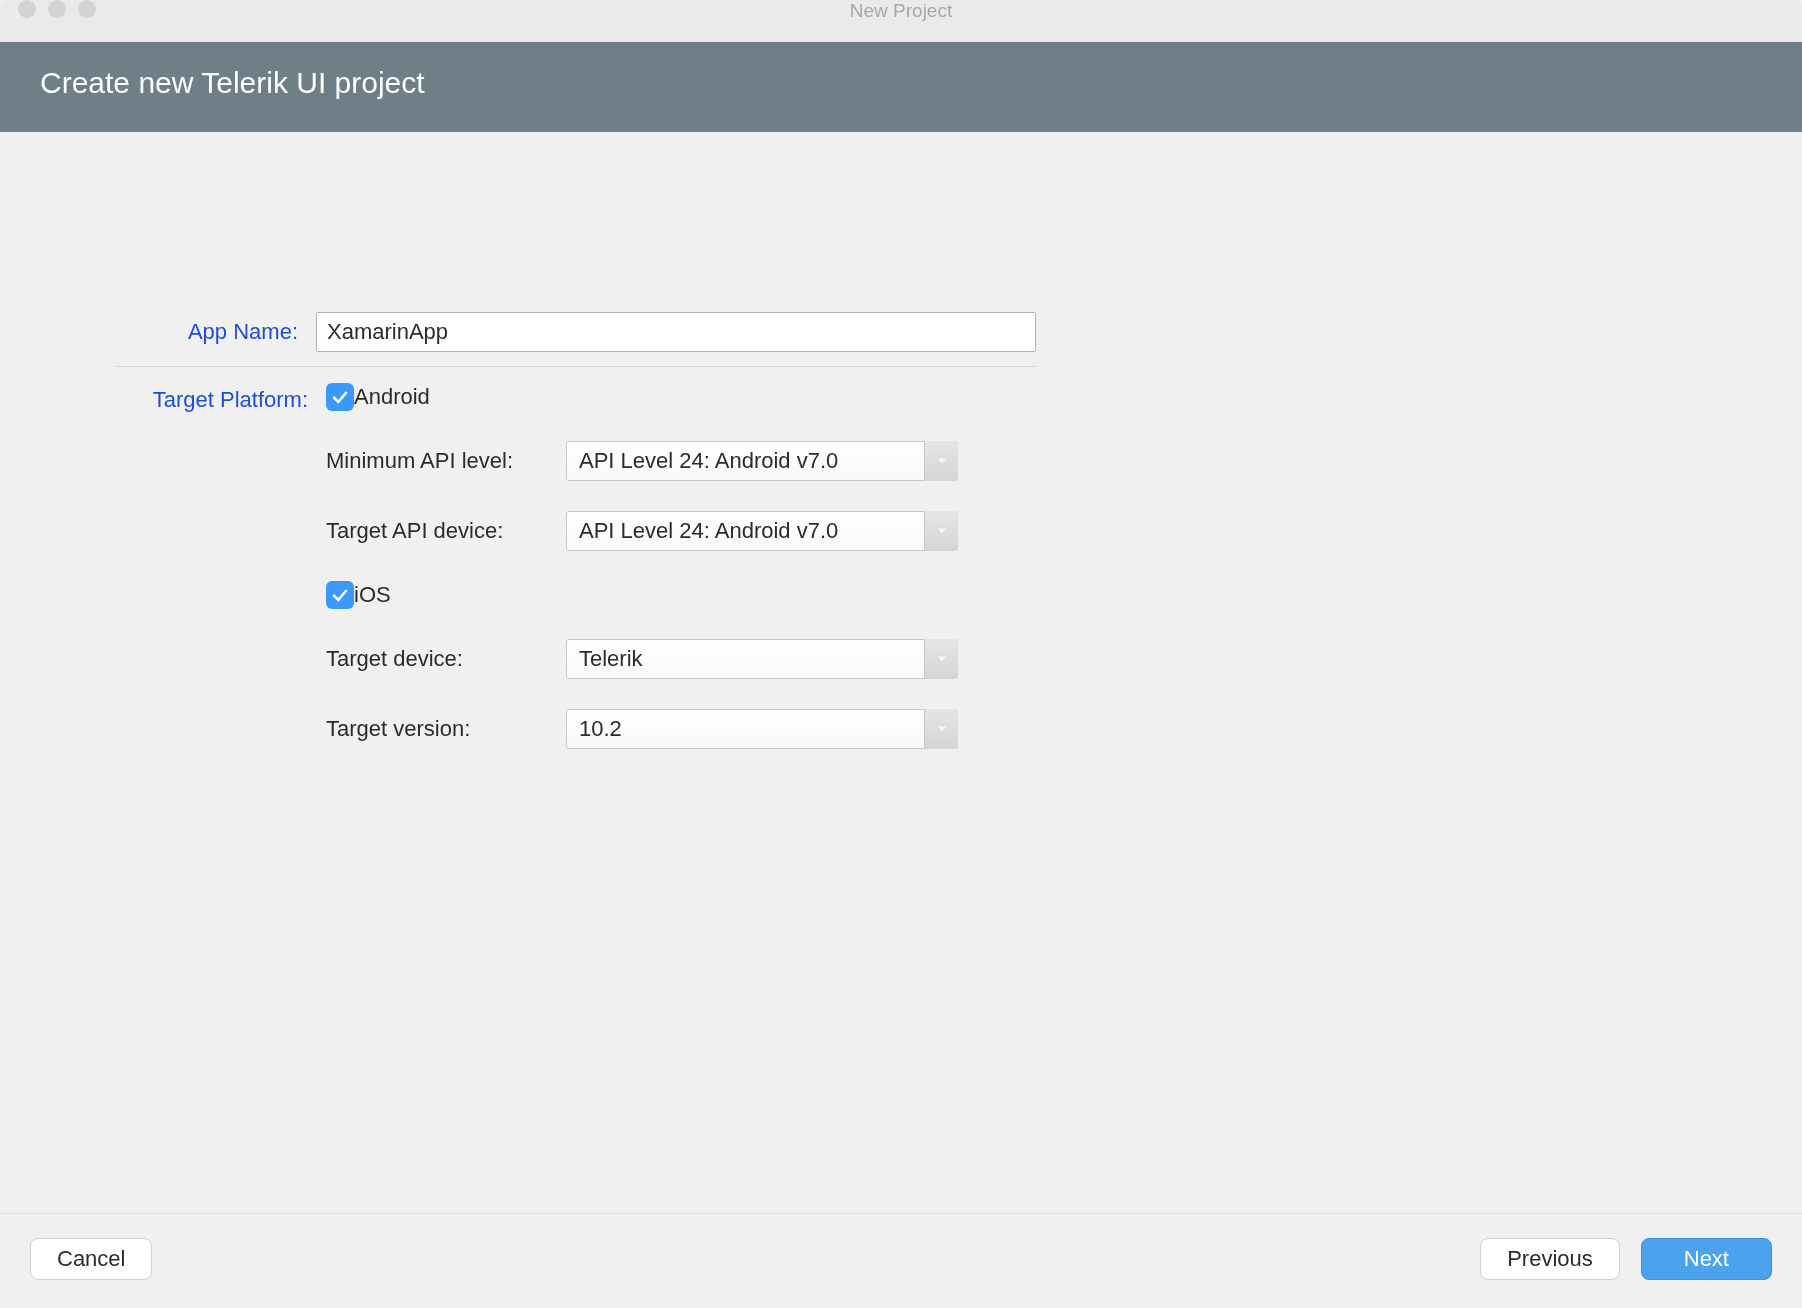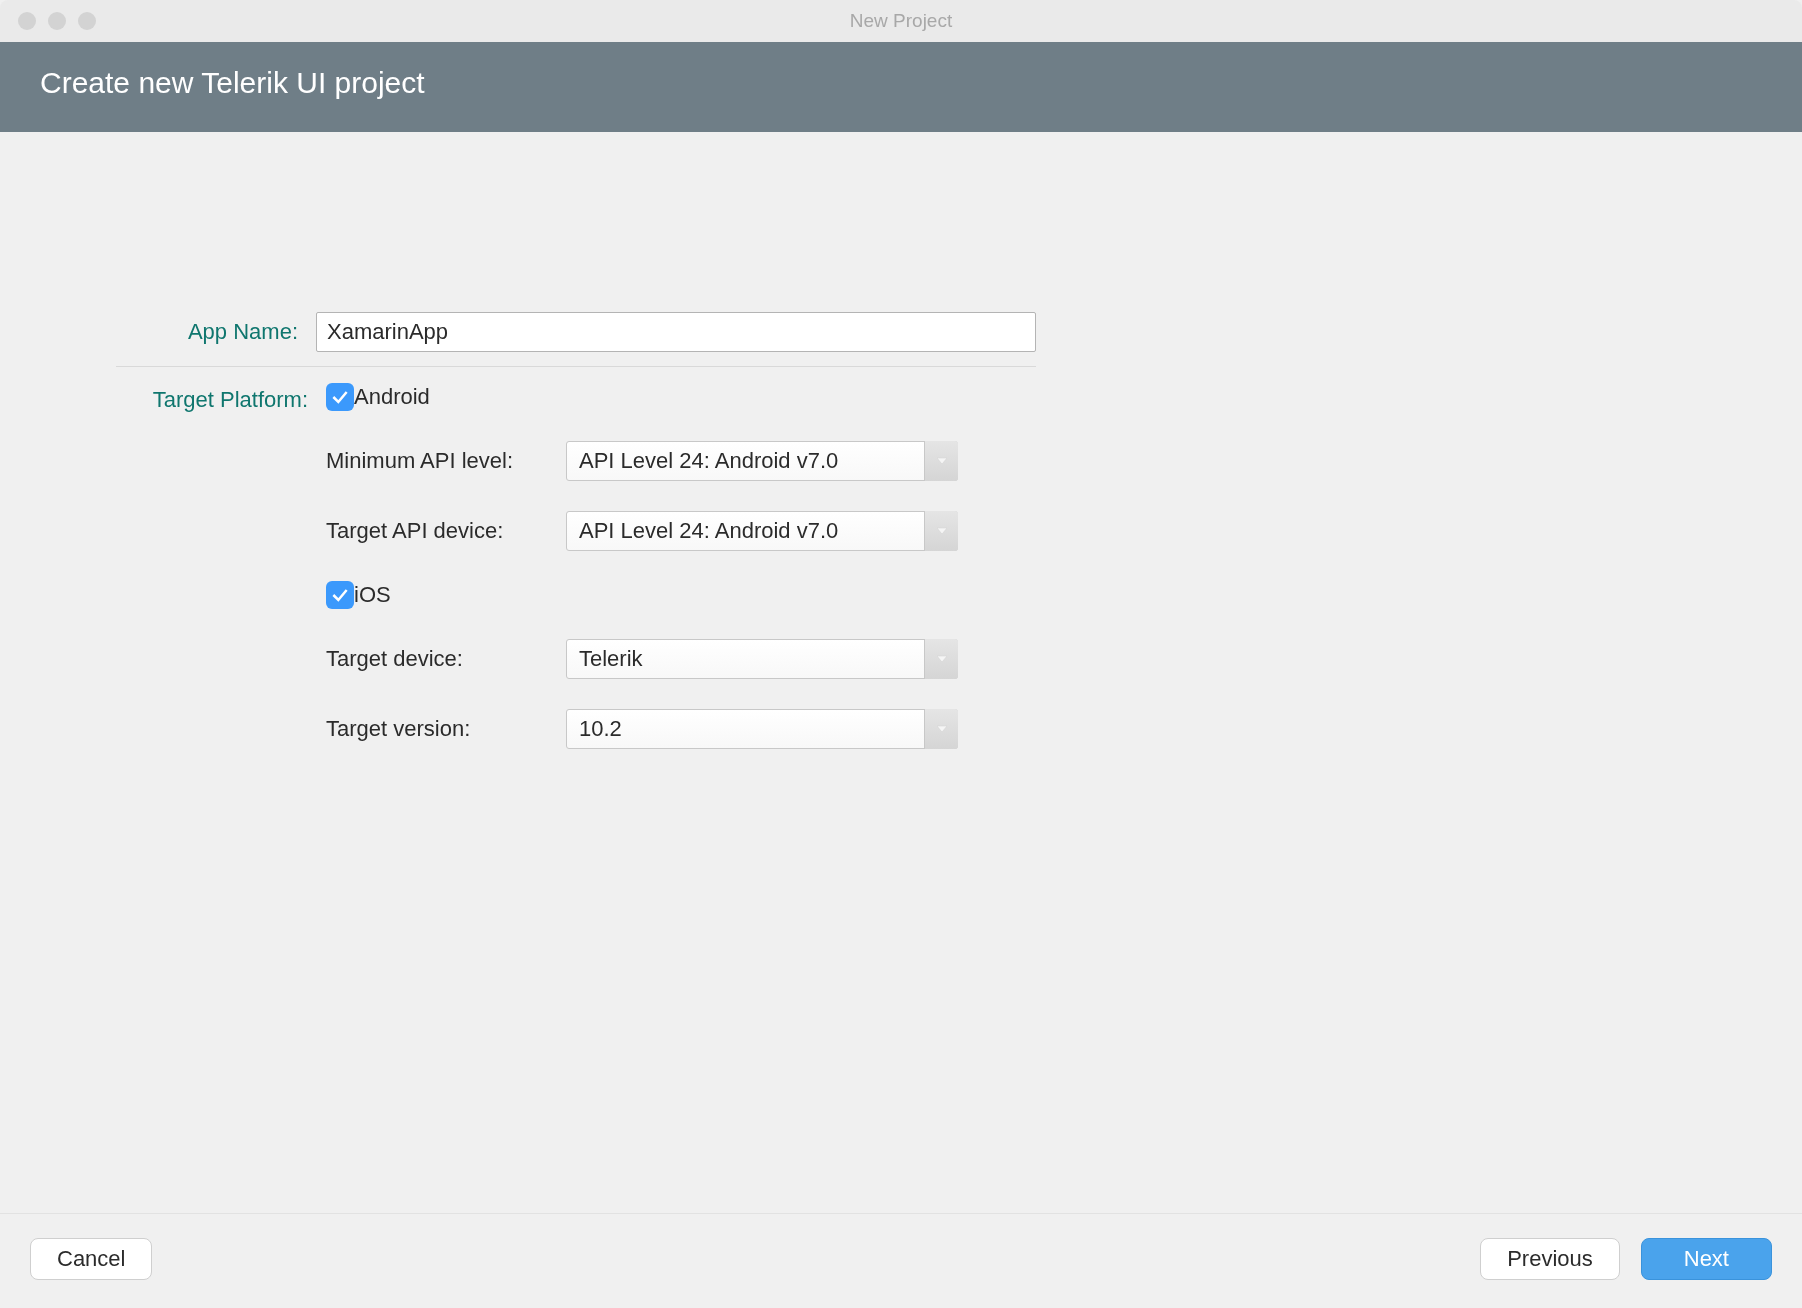--- a/index.html
+++ b/index.html
@@ -18,21 +18,20 @@
       width: 100%;
       height: 100%;
       background: #f0f0f0;
       display: flex;
       flex-direction: column;
     }
     .titlebar {
       height: 42px;
       background: #eaeaea;
       display: flex;
-      align-items: center;
       position: relative;
       border-top-left-radius: 8px;
       border-top-right-radius: 8px;
     }
     .traffic-lights {
       display: flex;
       gap: 12px;
       padding-left: 18px;
     }
     .traffic-light {
@@ -69,21 +68,21 @@
     .form-row {
       display: flex;
       align-items: center;
       margin-bottom: 14px;
     }
     .label-col {
       width: 210px;
       text-align: right;
       padding-right: 18px;
       font-size: 22px;
-      color: #0f766e;
+      color: #1d4ed8;
     }
     .input-col {
       flex: 1;
     }
     .text-input {
       width: 720px;
       height: 40px;
       border: 1px solid #b4b4b4;
       border-radius: 2px;
       font-size: 22px;

